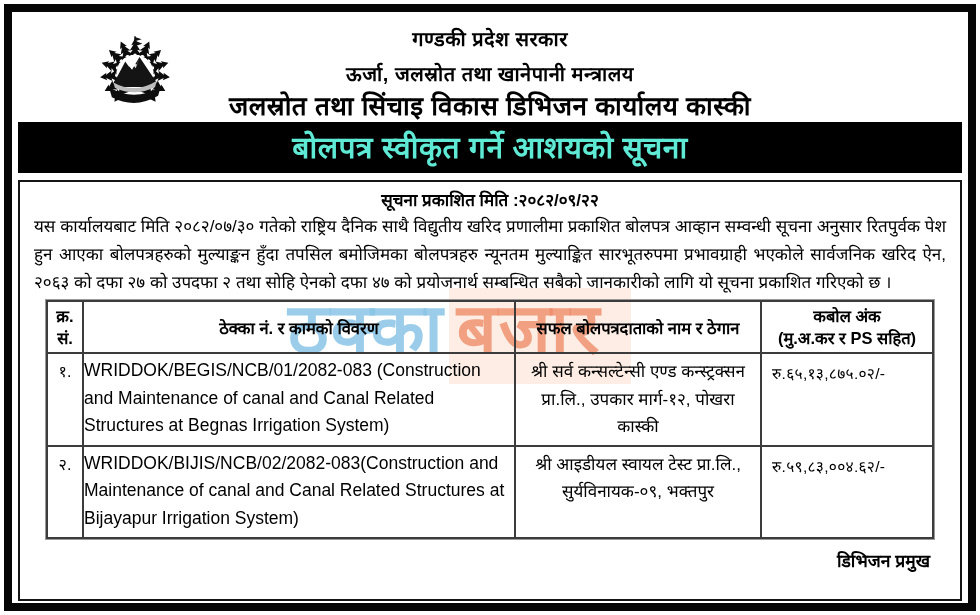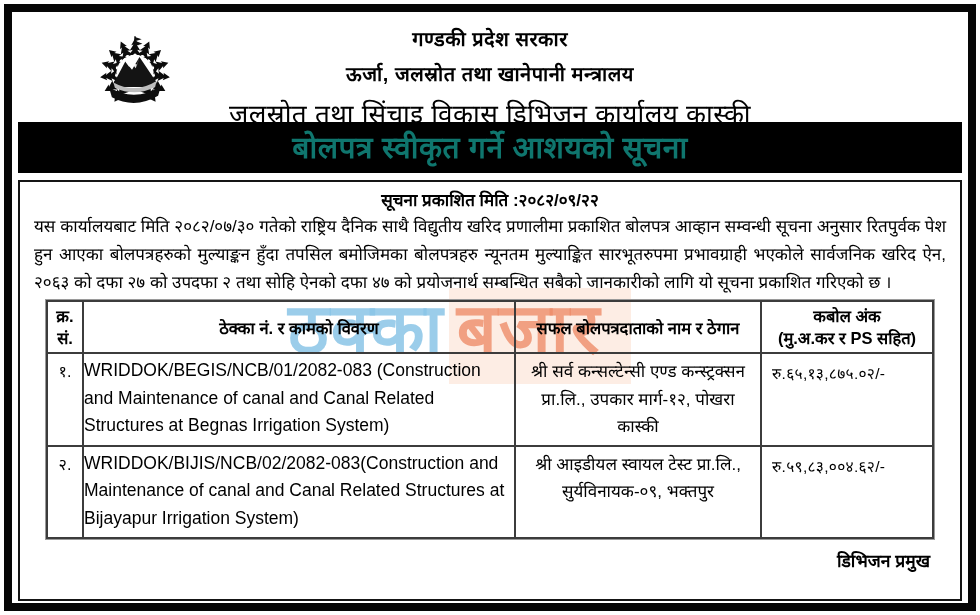--- a/index.html
+++ b/index.html
@@ -18,24 +18,24 @@
     background: #fff;
     padding: 6px 6px 0 6px;
   }
   
   .header { position: relative; height: 104px; text-align: center; }
   .emblem {
     position: absolute; left: 76px; top: 10px; width: 82px; height: 94px;
   }
   .h-line1 { font-size: 20px; font-weight: bold; padding-top: 7px; letter-spacing: .5px; }
   .h-line2 { font-size: 20px; font-weight: bold; margin-top: 8px; letter-spacing: .5px; }
-  .h-line3 { font-size: 26px; font-weight: normal; margin-top: 8px; letter-spacing: .5px; }
+  .h-line3 { font-size: 26px; font-weight: bold; letter-spacing: .5px; }
   
   .banner {
-    background: #000; color: #0f766e;
+    background: #000; color: #5eead4;
     font-size: 30px; font-weight: bold; text-align: center;
     height: 51px; line-height: 51px; letter-spacing: .5px;
   }
   
   .content-box {
     position: relative;
     margin-top: 7px;
     border: 2px solid #151515;
     height: 421px;
     padding: 3px 14px 0 14px;

